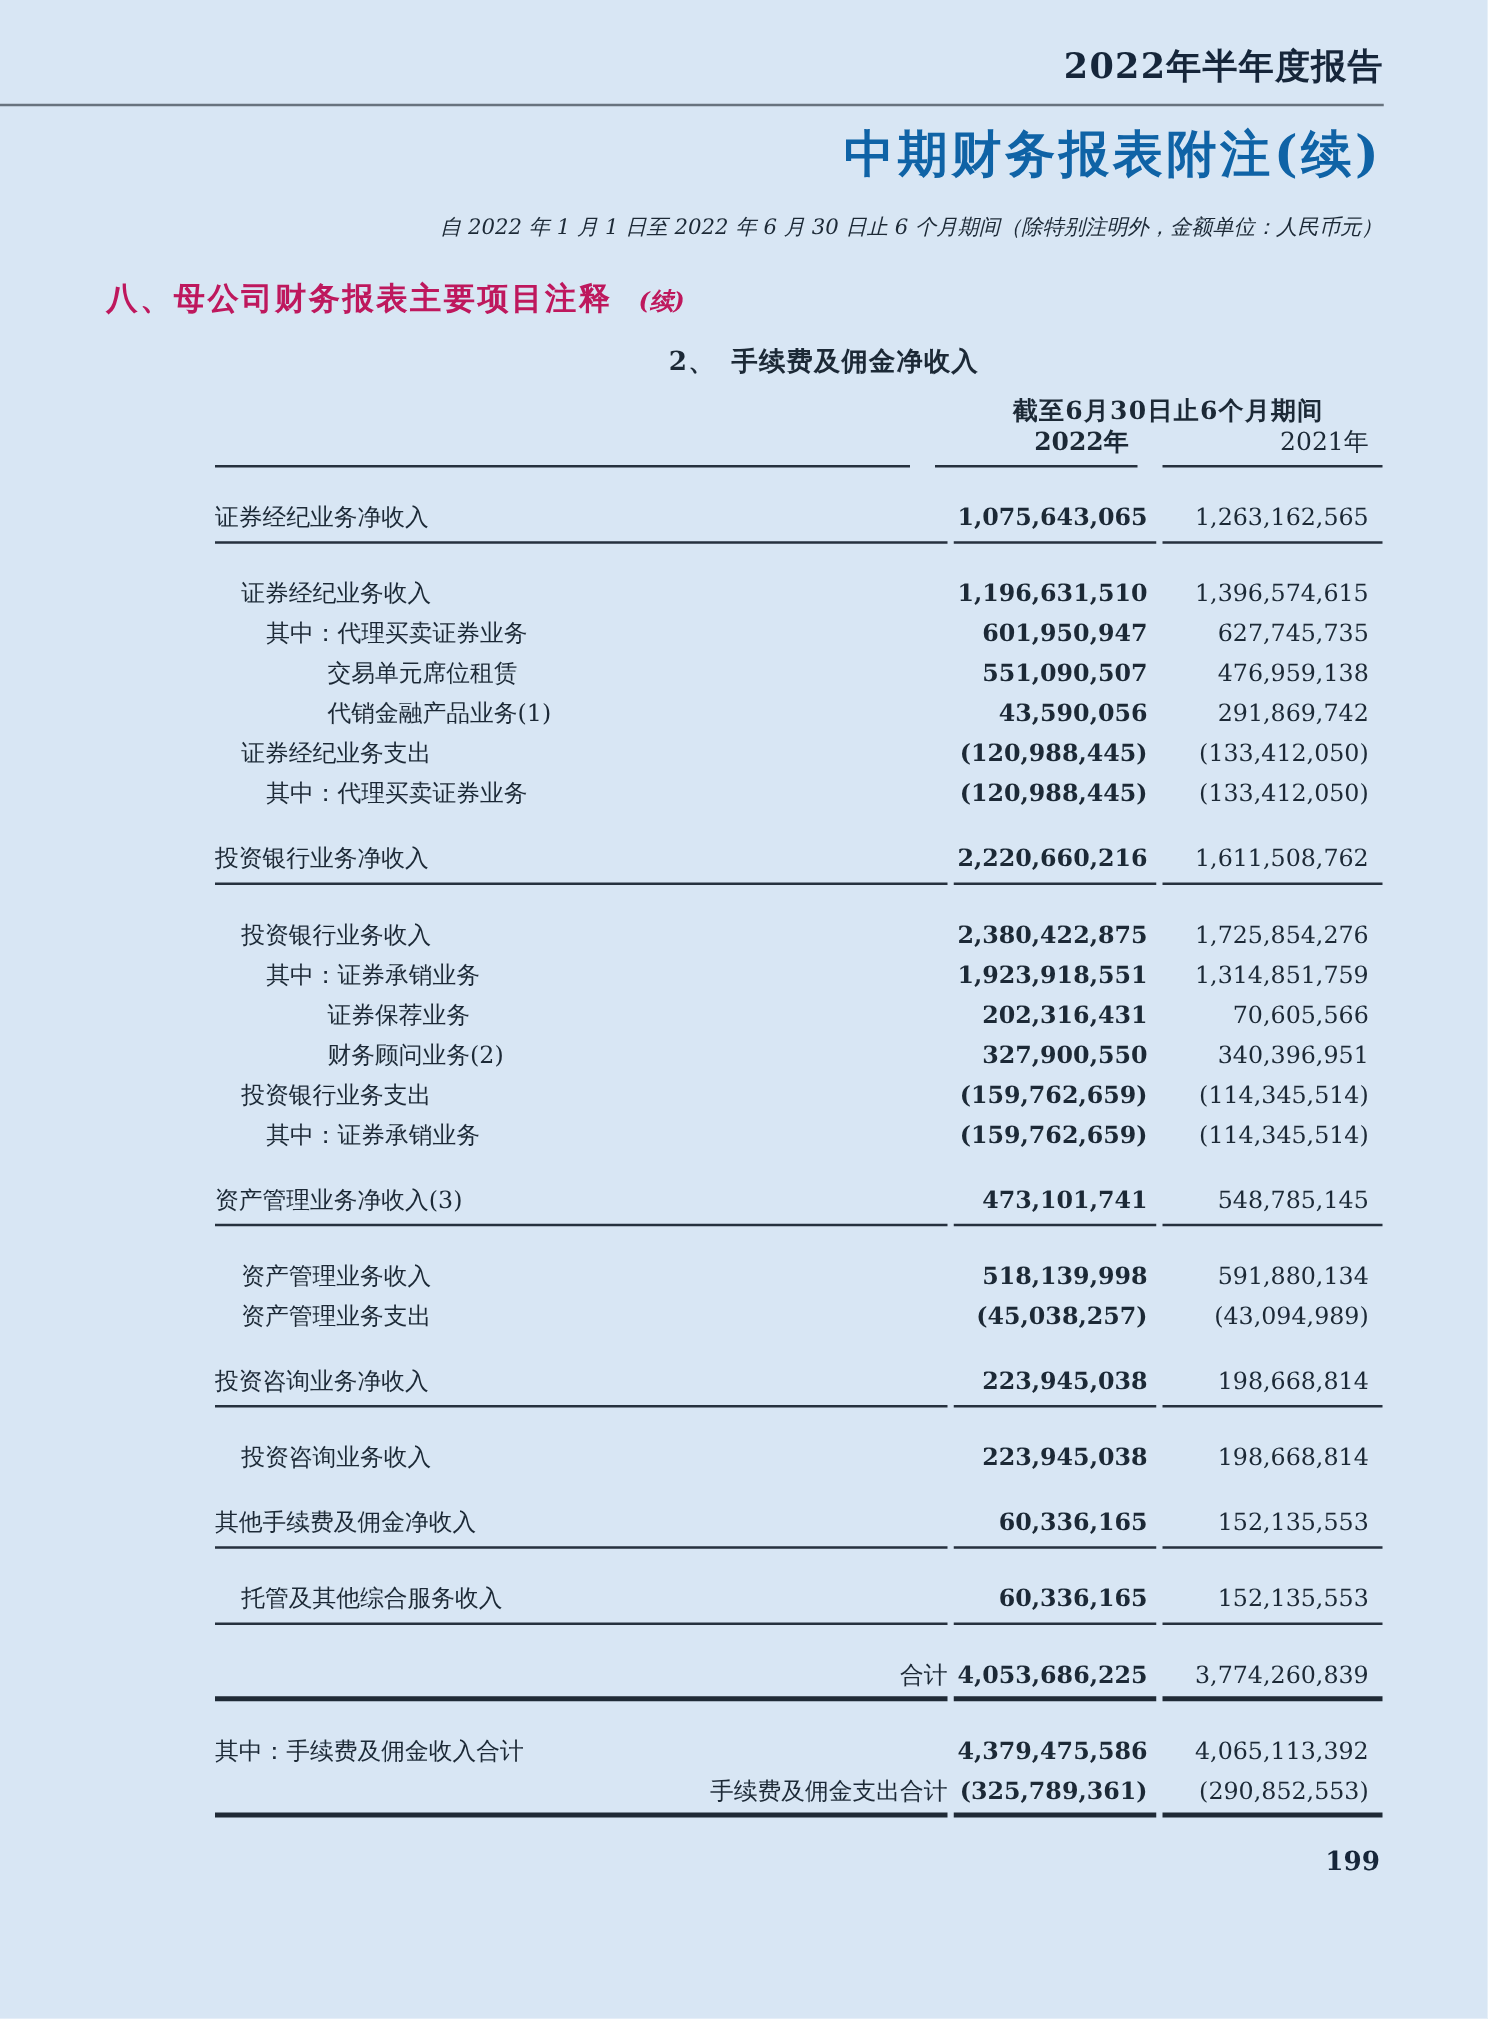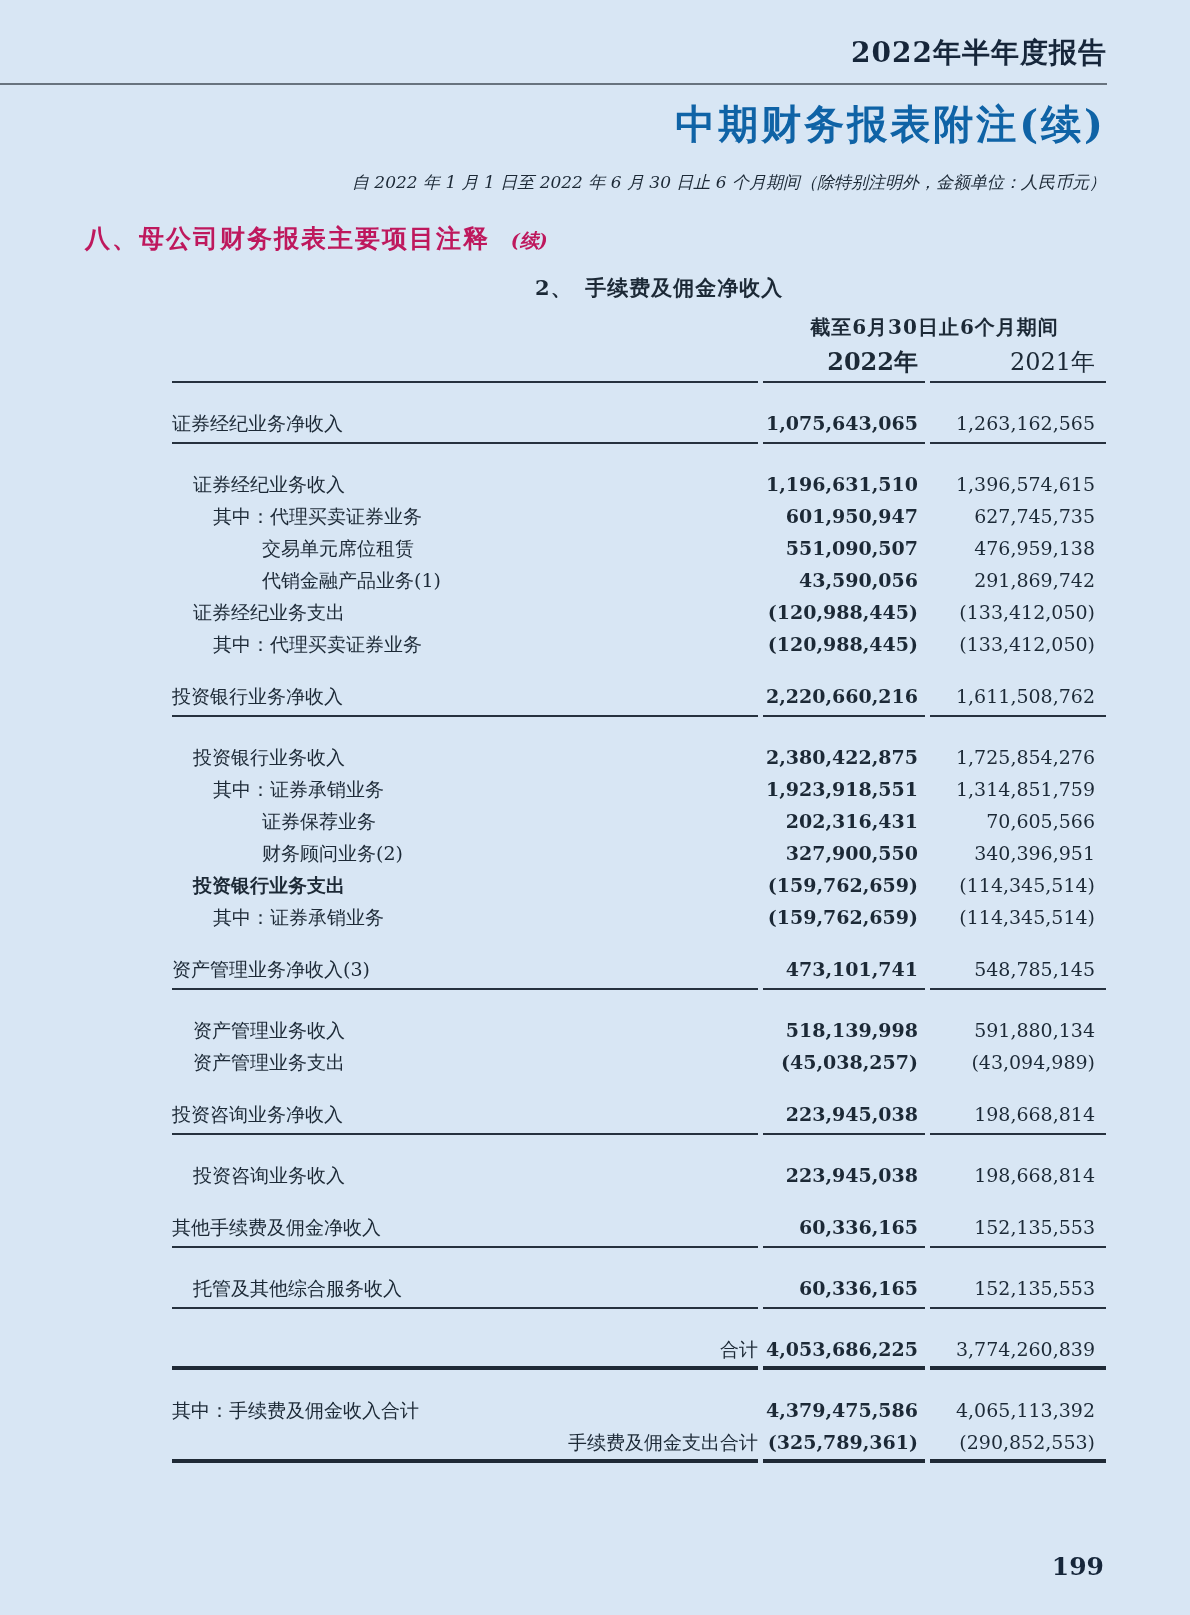--- a/index.html
+++ b/index.html
@@ -62,23 +62,23 @@
   }
   .t-period-row{display:flex;}
   .t-period-row .spacer{flex:1;}
   .t-period-row .period{
     width:343px;
     text-align:center;
     font-size:20px;font-weight:700;line-height:24px;
     letter-spacing:1px;
   }
   .t-year-row{
-    display:flex;column-gap:5px;
-    margin-top:10px;
-    font-size:24px;line-height:26px;
+    display:flex;column-gap:20px;
+    margin-top:0;
+    font-size:20px;line-height:26px;
   }
   .t-year-row > div{
     border-bottom:2.5px solid #26313e;
     padding-bottom:6px;
   }
   .cell-lbl{flex:1;}
   .cell-c1{width:162px;box-sizing:border-box;text-align:right;padding-right:7px;}
   .cell-c2{width:176px;box-sizing:border-box;text-align:right;padding-right:11px;}
   .bold{font-weight:700;}
   .t-row{
@@ -86,22 +86,22 @@
     font-size:19px;line-height:32px;height:32px;
   }
   .t-row .cell-c1{font-weight:700;}
   .t-row.gap-m{margin-top:24px;}
   .t-row.gap-s{margin-top:20px;}
   .t-row.rule-thin, .t-row.rule-thick{height:37px;}
   .t-row.rule-thin > div{border-bottom:2px solid #26313e;}
   .t-row.rule-thick > div{border-bottom:4px solid #1f2a36;text-align:right;}
   .page-number{
     position:absolute;
-    top:1552px;right:86px;
-    font-size:25px;font-weight:700;
+    top:1476px;right:86px;
+    font-size:21px;font-weight:700;
     color:#16263a;
   }
 </style>
 </head>
 <body>
 
 <div class="page">
 
   <div class="header-right">2022年半年度报告</div>
 
@@ -186,21 +186,21 @@
           <div class="cell-lbl" style="padding-left: 90px;">证券保荐业务</div>
           <div class="cell-c1">202,316,431</div>
           <div class="cell-c2">70,605,566</div>
         </div>
         <div class="t-row">
           <div class="cell-lbl" style="padding-left: 90px;">财务顾问业务(2)</div>
           <div class="cell-c1">327,900,550</div>
           <div class="cell-c2">340,396,951</div>
         </div>
         <div class="t-row">
-          <div class="cell-lbl" style="padding-left: 21px; font-weight: bold;">投资银行业务支出</div>
+          <div class="cell-lbl" style="padding-left: 21px;">投资银行业务支出</div>
           <div class="cell-c1">(159,762,659)</div>
           <div class="cell-c2">(114,345,514)</div>
         </div>
         <div class="t-row">
           <div class="cell-lbl" style="padding-left: 41px;">其中：证券承销业务</div>
           <div class="cell-c1">(159,762,659)</div>
           <div class="cell-c2">(114,345,514)</div>
         </div>
         <div class="t-row gap-s rule-thin">
           <div class="cell-lbl" style="padding-left: 0px;">资产管理业务净收入(3)</div>

